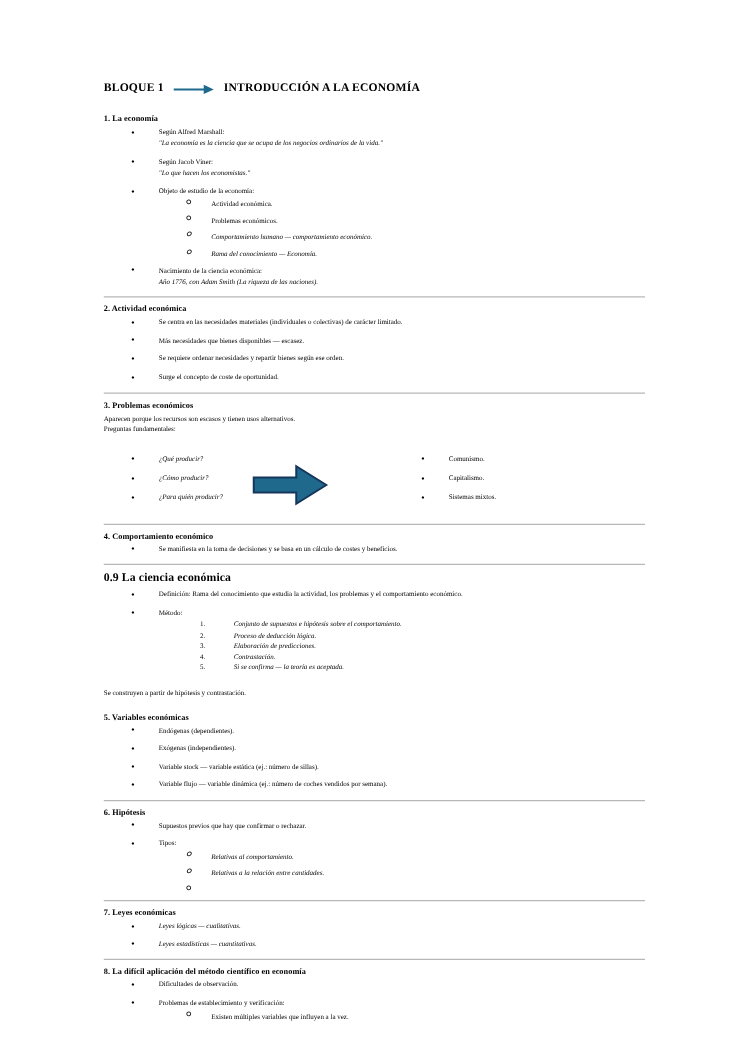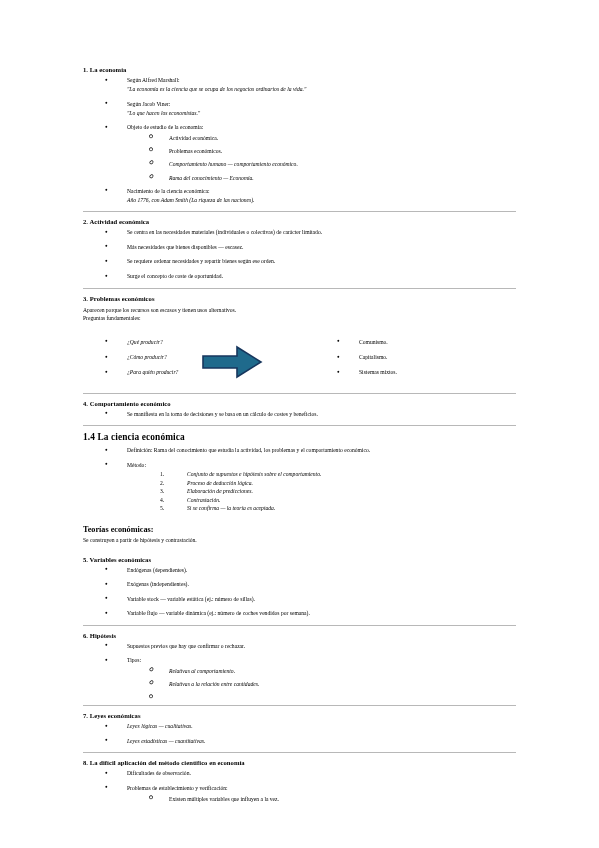--- a/index.html
+++ b/index.html
@@ -195,20 +195,30 @@
     top: 6px;
   }
   .spacer-md { height: 11px; }
 </style>
 </head>
 <body>
 
 <div class="page">
   <div class="content">
 
+    <div class="bloque-line">
+      <span class="bloque-label">BLOQUE 1</span>
+      <span class="bloque-arrow">
+        <svg width="34" height="9" viewBox="0 0 34 9">
+          <line x1="1" y1="4.5" x2="26" y2="4.5" stroke="#1F6A8C" stroke-width="1.6"></line>
+          <polygon points="25,0.8 33,4.5 25,8.2" fill="#1F6A8C"></polygon>
+        </svg>
+      </span>
+      <span class="bloque-target">INTRODUCCIÓN A LA ECONOMÍA</span>
+    </div>
 
 
     <div class="sec-h">1. La economía</div>
     <ul class="lvl1">
       <li>
         <span>Según Alfred Marshall:</span>
         <span class="quote">"La economía es la ciencia que se ocupa de los negocios ordinarios de la vida."</span>
       </li>
       <li>
         <span>Según Jacob Viner:</span>
@@ -269,38 +279,37 @@
 
     <hr class="rule">
 
     <div class="sec-h">4. Comportamiento económico</div>
     <ul class="lvl1">
       <li>Se manifiesta en la toma de decisiones y se basa en un cálculo de costes y beneficios.</li>
     </ul>
 
     <hr class="rule">
 
-    <div class="sec-h-big">1.4 La ciencia económica</div>
+    <div class="sec-h-big">0.9 La ciencia económica</div>
     <ul class="lvl1">
       <li>Definición: Rama del conocimiento que estudia  la actividad, los problemas y el comportamiento económico.</li>
       <li class="tight">
         <span>Método:</span>
         <ol class="num">
           <li>Conjunto de supuestos e hipótesis sobre el comportamiento.</li>
           <li>Proceso de deducción lógica.</li>
           <li>Elaboración de predicciones.</li>
           <li>Contrastación.</li>
           <li>Si se confirma — la teoría es aceptada.</li>
         </ol>
       </li>
     </ul>
 
     <div class="spacer-md"></div>
 
-    <div class="sec-h-mid">Teorías económicas:</div>
     <p class="plain">Se construyen a partir de hipótesis y contrastación.</p>
 
     <div class="spacer-md"></div>
 
     <div class="sec-h">5. Variables económicas</div>
     <ul class="lvl1">
       <li>Endógenas (dependientes).</li>
       <li>Exógenas (independientes).</li>
       <li>Variable stock — variable estática (ej.: número de sillas).</li>
       <li>Variable flujo — variable dinámica (ej.: número de coches vendidos por semana).</li>

